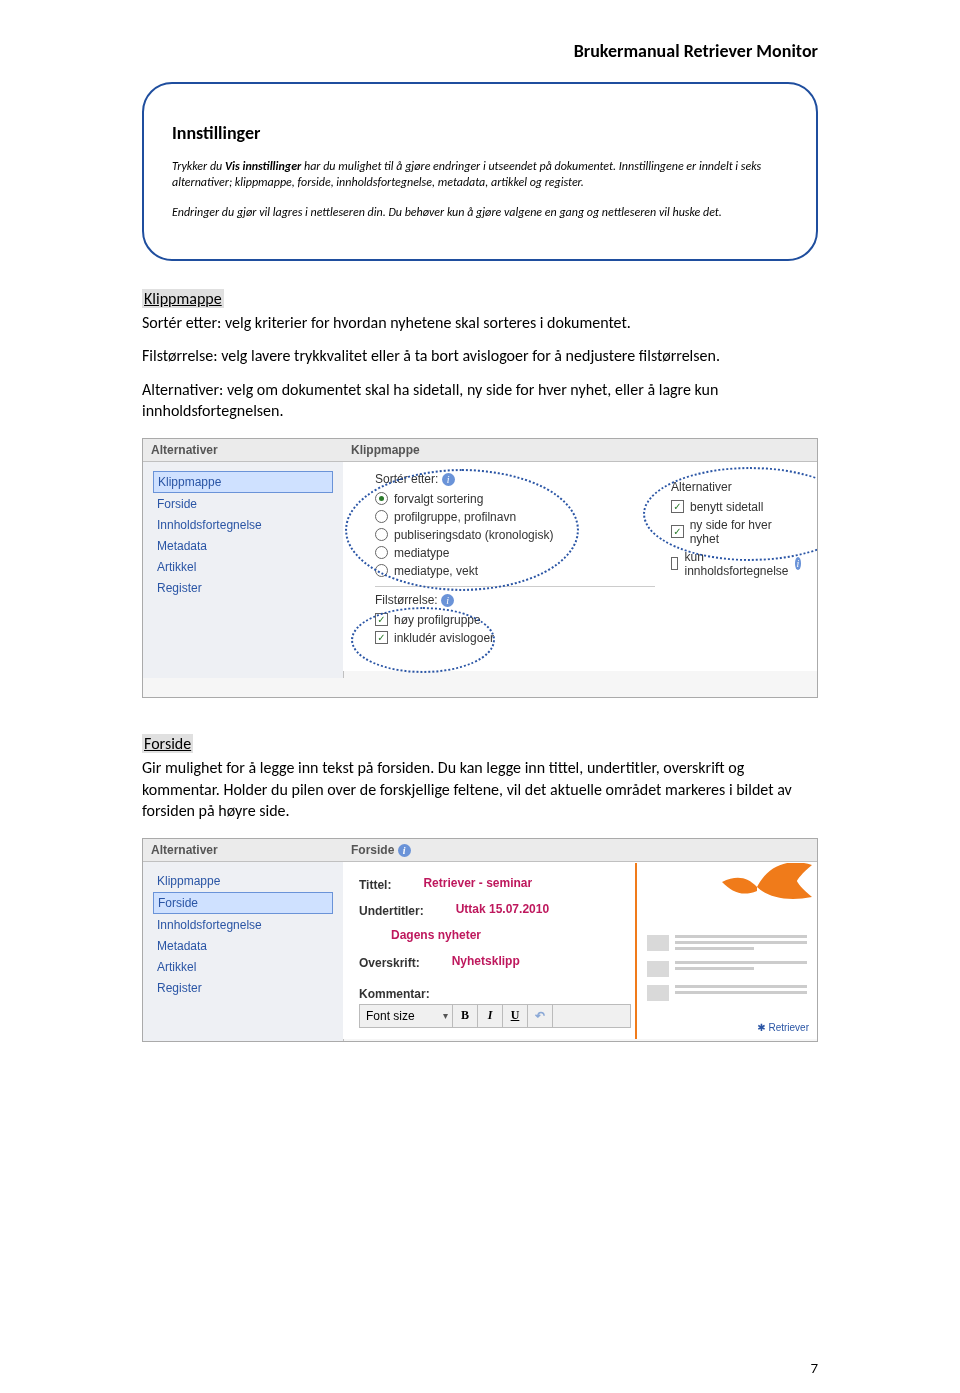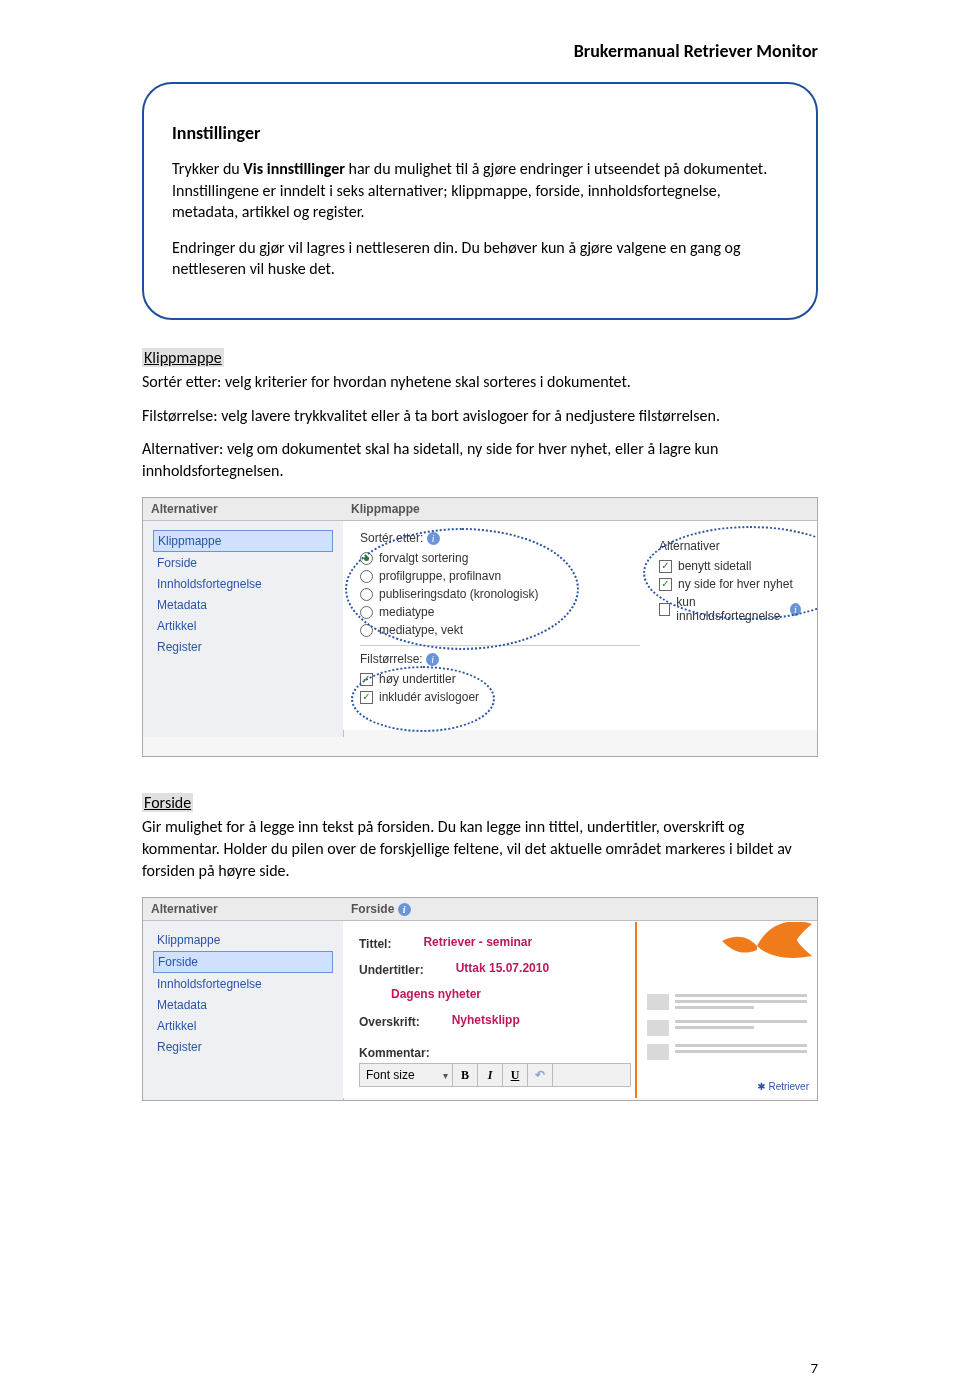--- a/index.html
+++ b/index.html
@@ -1,20 +1,20 @@
 <!DOCTYPE html>
 <html><head>
 <meta charset="utf-8">
 <style>
   html,body{margin:0;padding:0;background:#fff;font-family:Calibri,Arial,sans-serif;color:#000;}
   .page{width:796px;min-height:1393px;margin:0 auto;position:relative;box-sizing:border-box;padding:40px 60px 40px 60px;}
   .header-title{font-weight:bold;font-size:18px;text-align:right;margin-bottom:20px;color:#000;}
   .callout{position:relative;border:2px solid #1f4e9e;border-radius:30px;padding:38px 28px;margin-bottom:28px;}
   .callout h2{font-size:18px;font-weight:bold;margin:0 0 14px 0;}
-  .callout p{font-size:16px;margin:0 0 14px 0;line-height:1.35;}
+  .callout p{font-size:12px;margin:0 0 14px 0;line-height:1.35;font-style:italic;}
   .callout p:last-child{margin-bottom:0;}
   .section-label{display:inline-block;background:#e0e0e0;padding:0 2px;font-size:16px;}
   .u{text-decoration:underline;}
   .para{font-size:16px;line-height:1.35;margin:4px 0 12px 0;}
 
   
   .panel{border:1px solid #aaa;background:#f6f6f6;font-family:Verdana,Arial,sans-serif;font-size:12px;position:relative;margin-top:16px;margin-bottom:28px;overflow:hidden;}
   .panel .colhead{background:#ebebeb;border-bottom:1px solid #c0c0c0;padding:4px 8px;font-weight:bold;color:#555;}
   .sidebar{width:200px;float:left;border-right:1px solid #c0c0c0;background:#f6f6f6;}
   .sidebar .colhead{border-right:none;}
@@ -87,21 +87,21 @@
         <div class="side-item">Forside</div>
         <div class="side-item">Innholdsfortegnelse</div>
         <div class="side-item">Metadata</div>
         <div class="side-item">Artikkel</div>
         <div class="side-item">Register</div>
       </div>
     </div>
     <div class="main-area">
       <div class="colhead">Klippmappe</div>
 
-      <div class="group" style="width:280px;float:left;">
+      <div class="group" style="width:280px;float:left;margin-left:15px;">
         <div class="grouplabel">
           <span>Sortér etter:</span>
           <span class="info-icon">i</span>
         </div>
         <div class="radio-row">
             <span class="radio checked"></span>
             <span>forvalgt sortering</span>
           </div>
         <div class="radio-row">
             <span class="radio"></span>
@@ -119,21 +119,21 @@
             <span class="radio"></span>
             <span>mediatype, vekt</span>
           </div>
         <div class="hr"></div>
         <div class="grouplabel">
           <span>Filstørrelse:</span>
           <span class="info-icon">i</span>
         </div>
         <div class="check-row">
             <span class="chk checked"></span>
-            <span>høy undertitler</span>
+            <span>høy profilgruppe</span>
           </div>
         <div class="check-row">
             <span class="chk checked"></span>
             <span>inkludér avislogoer</span>
           </div>
       </div>
 
       <div class="group" style="margin-left:300px;padding-top:18px;">
         <div class="grouplabel">Alternativer</div>
         <div class="check-row">

